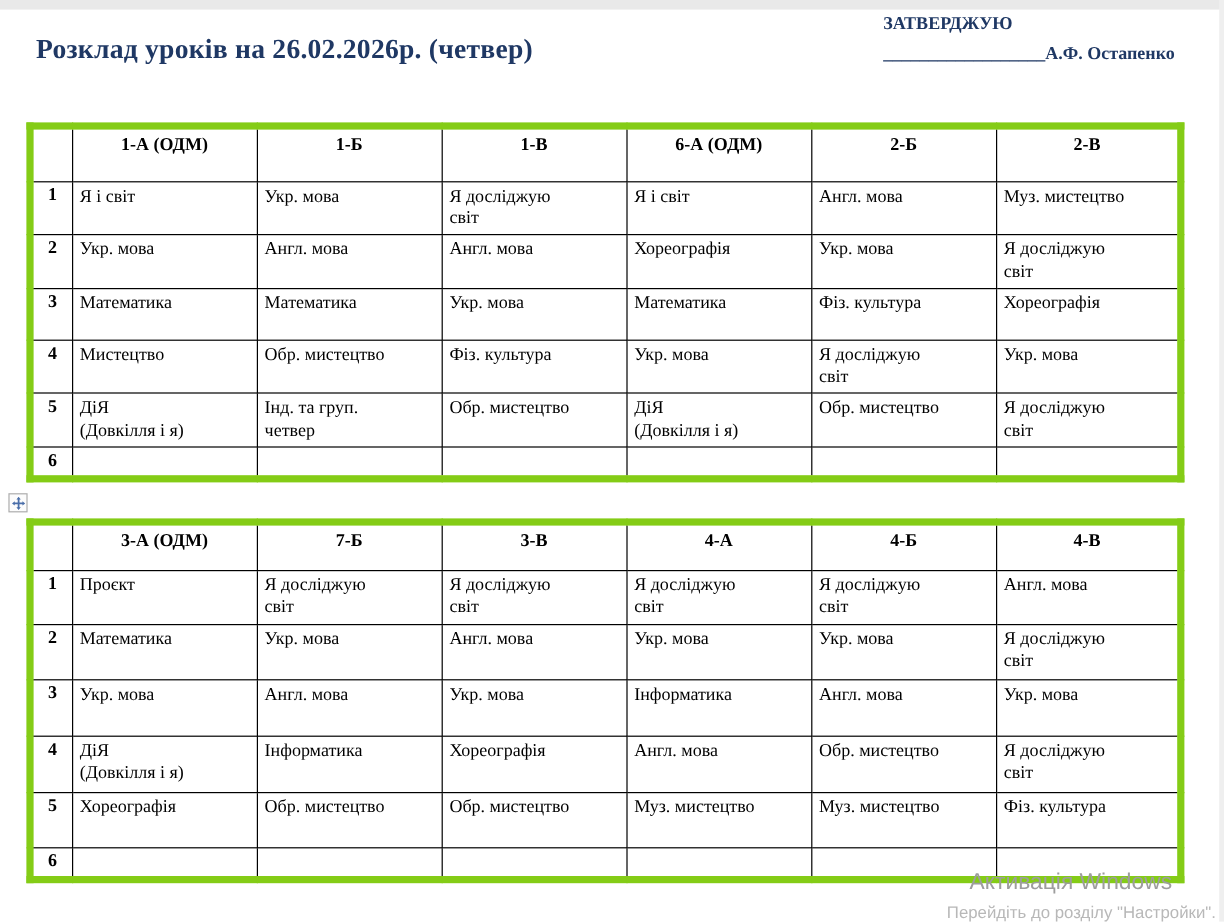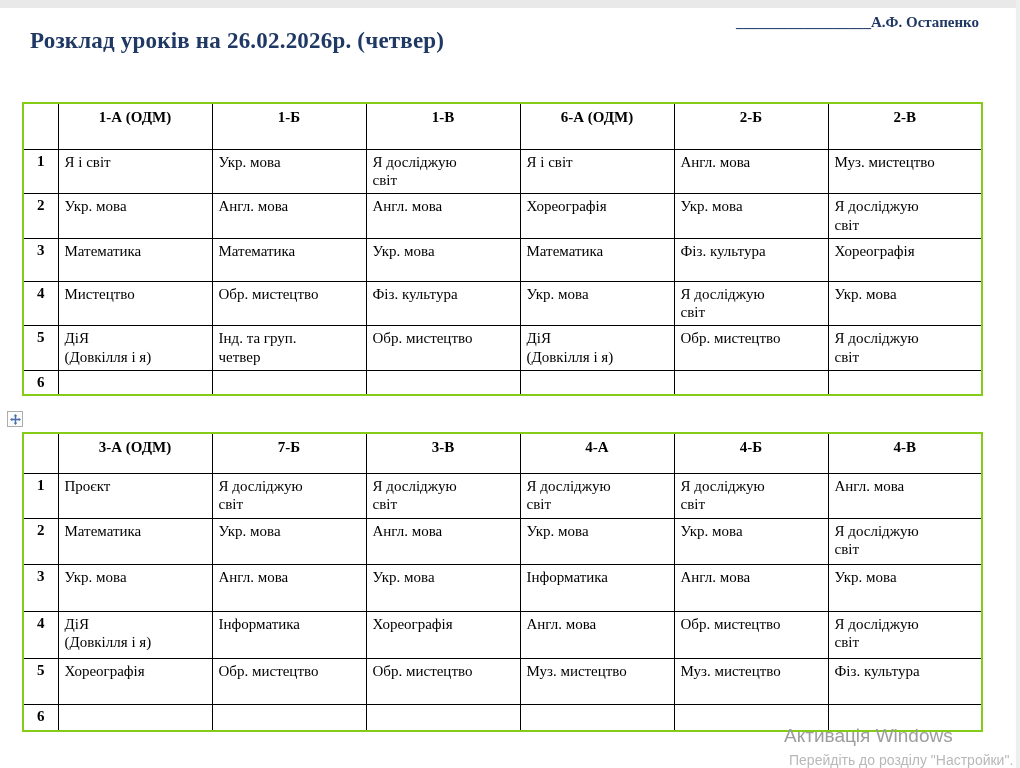--- a/index.html
+++ b/index.html
@@ -18,59 +18,60 @@
 
   .approval {
     position:absolute; left:736px; top:9px; width:282px;
     color:#1f3864; font-weight:bold; font-size:15px; line-height:1.5;
   }
   .approval .sig { margin-top:2px; white-space:nowrap; }
 
   table.schedule {
     position:absolute; left:22px; width:961px;
     border-collapse:collapse; table-layout:fixed;
-    font-size:15px; color:#000; border:2px solid #84cc16;
+    font-size:15px; color:#000; border:6px solid #84cc16;
   }
   .t1 { top:102px; }
   .t2 { top:432px; }
   .schedule th, .schedule td {
     border:1.5px solid #000; vertical-align:top;
     padding:3px 6px; overflow:hidden;
   }
   .schedule thead th { text-align:center; font-weight:bold; padding-top:5px; }
   .schedule td { white-space:pre-line; line-height:1.25; }
   .schedule .num { text-align:center; font-weight:bold; padding-left:2px; padding-right:2px; }
 
   .move-handle {
     position:absolute; left:7px; top:411px; width:16px; height:16px;
     box-sizing:border-box; border:1px solid #adadad; background:#fcfcfc;
     display:flex; align-items:center; justify-content:center; cursor:move;
   }
   .move-handle svg { display:block; }
 
   .wm1 {
-    position:absolute; left:784px; top:725px;
+    position:absolute; left:808px; top:725px;
     font-family:"Liberation Sans", sans-serif;
     font-size:19px; color:#9d9d9d;
   }
   .wm2 {
     position:absolute; left:789px; top:752px;
     font-family:"Liberation Sans", sans-serif;
     font-size:14px; color:#b8b8b8;
   }
 </style>
 </head>
 <body>
 
 <div class="top-edge"></div>
 <div class="right-edge"></div>
 
 <h1 class="doc-title">Розклад уроків на 26.02.2026р. (четвер)</h1>
 
 <div class="approval">
+  <div>ЗАТВЕРДЖУЮ</div>
   <div class="sig"><span>__________________</span><span>А.Ф. Остапенко</span></div>
 </div>
 
 <table class="schedule t1">
     <colgroup>
       <col style="width: 35px;">
       <col style="width: 154px;">
       <col style="width: 154px;">
       <col style="width: 154px;">
       <col style="width: 154px;">

